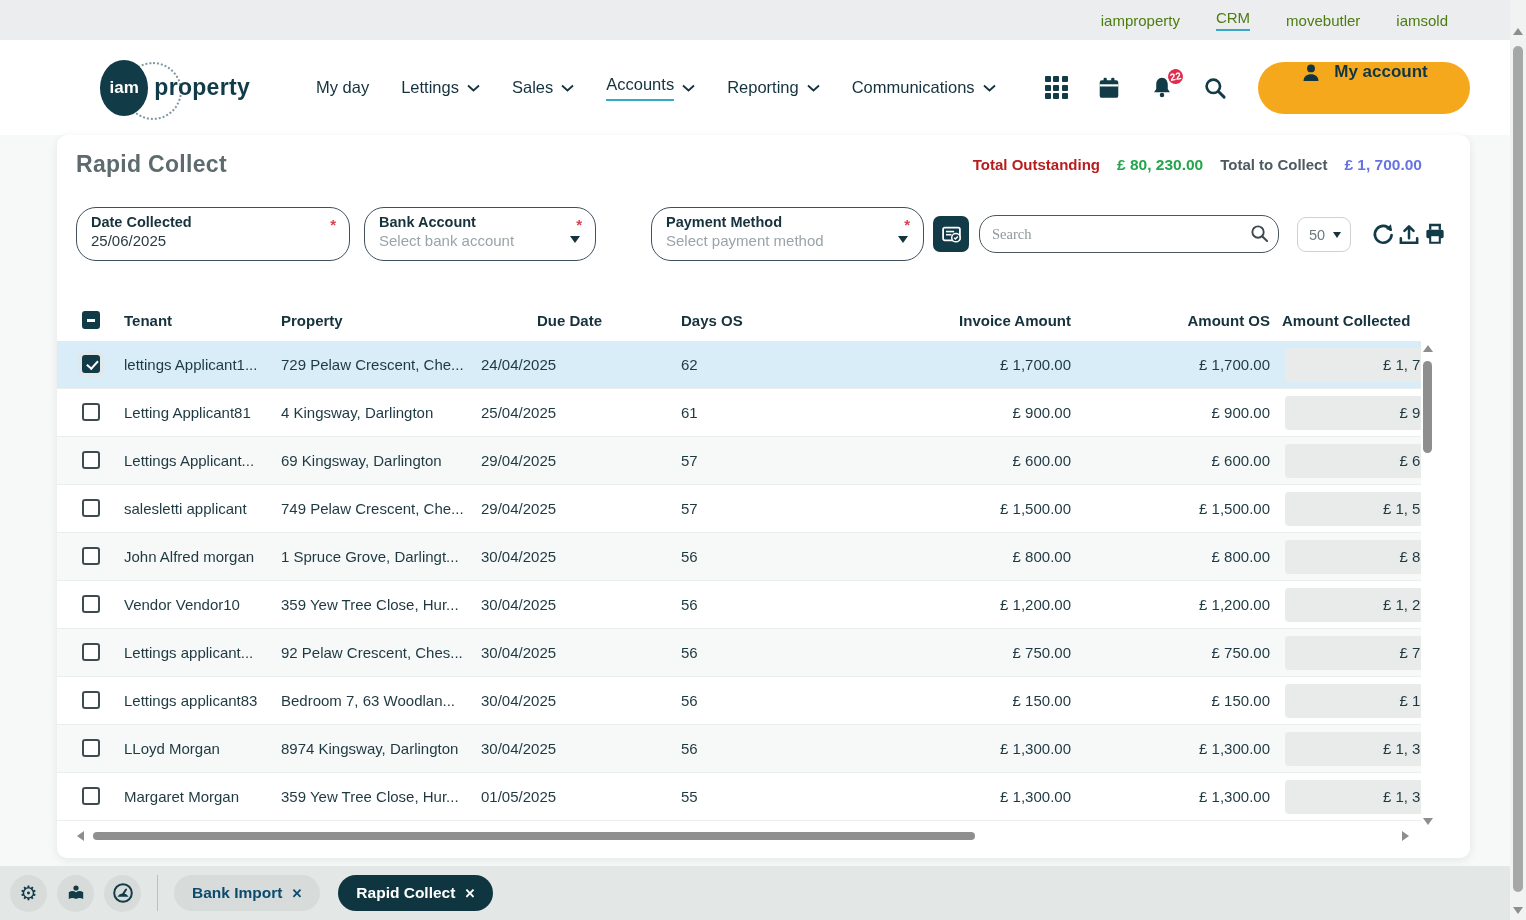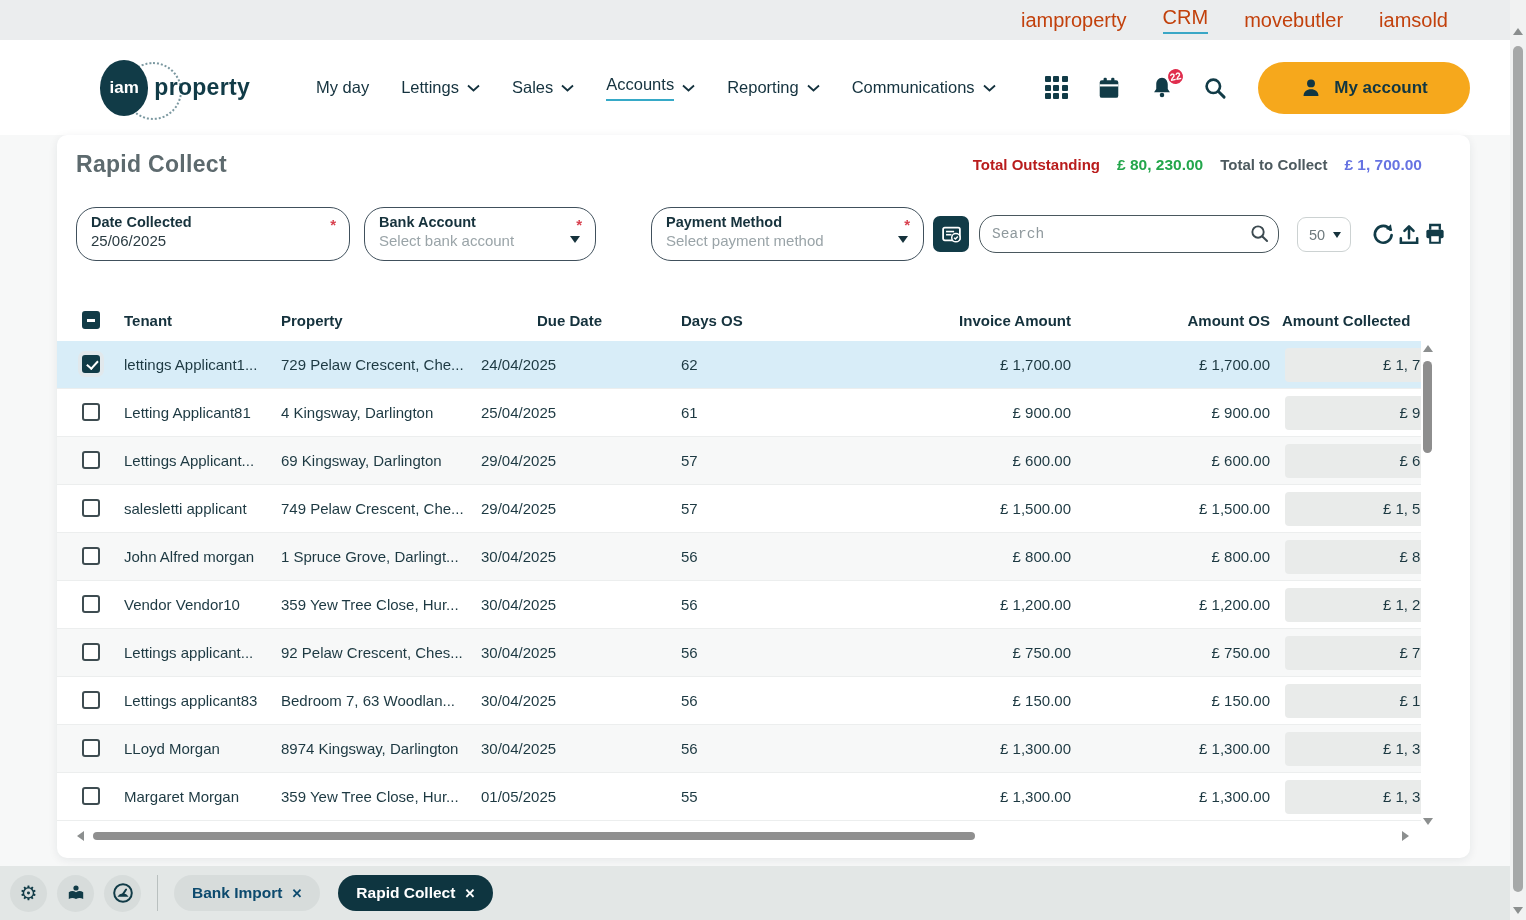--- a/index.html
+++ b/index.html
@@ -2,21 +2,21 @@
 <html><head>
 <meta charset="utf-8">
 <style>
   * { margin:0; padding:0; box-sizing:border-box; }
   html,body { width:1526px; height:920px; overflow:hidden; }
   body { font-family:"Liberation Sans", sans-serif; background:#f7f8f8; position:relative; color:#16333e; }
 
   
   .top-bar { position:absolute; top:0; left:0; width:1526px; height:40px; background:#ebedee;
              display:flex; align-items:center; justify-content:flex-end; gap:36px; padding-right:78px; }
-  .top-link { font-size:20px; color:#c2410c; cursor:pointer; }
+  .top-link { font-size:15px; color:#4d7c0f; cursor:pointer; }
   .top-link.active { border-bottom:2px solid #3aa7c6; padding-bottom:3px; }
 
   
   .nav { position:absolute; top:40px; left:0; width:1526px; height:95px; background:#ffffff;
          display:flex; align-items:center; padding:0 56px 0 100px; }
   .logo { position:relative; display:flex; align-items:center; width:150px; flex:0 0 auto; }
   .logo-ring { position:absolute; left:24px; top:2px; width:58px; height:58px; border:2px dotted #7b98a0; border-radius:50%; }
   .logo-circle { position:relative; width:56px; height:56px; border-radius:50%; background:#113b47; color:#fff;
                  font-weight:bold; font-size:17px; display:flex; align-items:center; justify-content:center; }
   .logo-word { position:relative; font-size:23px; font-weight:bold; color:#113b47; margin-left:6px; letter-spacing:.3px; }
@@ -24,21 +24,21 @@
   .menu-item { display:flex; align-items:center; gap:8px; font-size:16.5px; font-weight:500; color:#14323e; cursor:pointer; }
   .menu-item.active .menu-label { border-bottom:2px solid #36a9c7; padding-bottom:5px; }
   .nav-icons { display:flex; align-items:center; gap:27px; margin-left:auto; }
   .nav-icon { position:relative; width:26px; height:26px; display:flex; align-items:center; justify-content:center; cursor:pointer; }
   .grid-glyph { display:grid; grid-template-columns:repeat(3,6px); grid-template-rows:repeat(3,6px); gap:2.5px; }
   .grid-glyph span { background:#113b47; border-radius:1px; }
   .badge { position:absolute; top:-8px; right:-10px; min-width:19px; height:19px; border-radius:50%;
            background:#e02d4d; color:#fff; font-size:10px; font-weight:bold; display:flex; align-items:center;
            justify-content:center; border:2px solid #fff; transform:rotate(-12deg); }
   .account-btn { margin-left:30px; width:212px; height:52px; border-radius:26px; background:#f6a81c; border:none;
-                 display:flex; align-items:center; justify-content:center; gap:12px; cursor:pointer;
+                 display:flex; align-items:flex-start; justify-content:center; gap:12px; cursor:pointer;
                  font-family:inherit; font-size:17px; font-weight:bold; color:#113642; }
 
   
   .card { position:absolute; left:57px; top:135px; width:1413px; height:723px; background:#fff;
           border-radius:10px; box-shadow:0 2px 10px rgba(20,40,50,.08); }
   .page-head { position:absolute; top:16px; left:19px; right:48px; display:flex; align-items:center; }
   .page-title { font-size:23px; font-weight:bold; color:#5d6a6e; letter-spacing:.3px; }
   .totals { margin-left:auto; display:flex; align-items:baseline; gap:17px; font-size:15px; font-weight:bold; }
   .tot-label1 { color:#b91c1c; }
   .tot-val1 { color:#23a64b; font-size:15.5px; }
@@ -53,21 +53,21 @@
   .fieldbox .fvalue { font-size:15px; color:#2a3b42; margin-top:2px; }
   .fieldbox .fvalue.placeholder { color:#9aa4a8; }
   .req { position:absolute; top:8px; right:13px; color:#d8414f; font-size:15px; font-weight:bold; }
   .caret { position:absolute; right:15px; bottom:17px; width:0; height:0;
            border-left:5px solid transparent; border-right:5px solid transparent; border-top:7px solid #16323c; }
   .f-date { left:0; width:274px; } .f-bank { left:288px; width:232px; } .f-pay { left:575px; width:273px; }
   .cardcheck-btn { position:absolute; left:857px; top:9px; width:36px; height:36px; border-radius:7px;
                    background:#113b47; border:none; display:flex; align-items:center; justify-content:center; cursor:pointer; }
   .search-wrap { position:absolute; left:903px; top:8px; width:300px; height:38px; }
   .search-input { width:100%; height:100%; border:1.3px solid #4a585e; border-radius:17px; padding:0 36px 0 12px;
-                  font-family:Liberation Mono, monospace; font-size:14.5px; color:#0f766e; outline:none; }
+                  font-family:Liberation Serif, serif; font-size:14.5px; color:#0f766e; outline:none; }
   .search-input::placeholder { color:#8f999d; }
   .search-wrap svg { position:absolute; right:9px; top:8px; }
   .pagesize { position:absolute; left:1221px; top:10px; width:54px; height:35px; border:1.3px solid #ccd2d2;
               border-radius:9px; display:flex; align-items:center; justify-content:space-between;
               padding:0 9px 0 11px; font-size:14.5px; color:#6e7a7e; cursor:pointer; }
   .pagesize .caret2 { width:0; height:0; border-left:4.5px solid transparent; border-right:4.5px solid transparent;
                       border-top:6px solid #16323c; }
   .tool-icon { position:absolute; top:15px; width:24px; height:24px; cursor:pointer; }
   .t-refresh { left:1295px; } .t-upload { left:1321px; } .t-print { left:1347px; }
 

